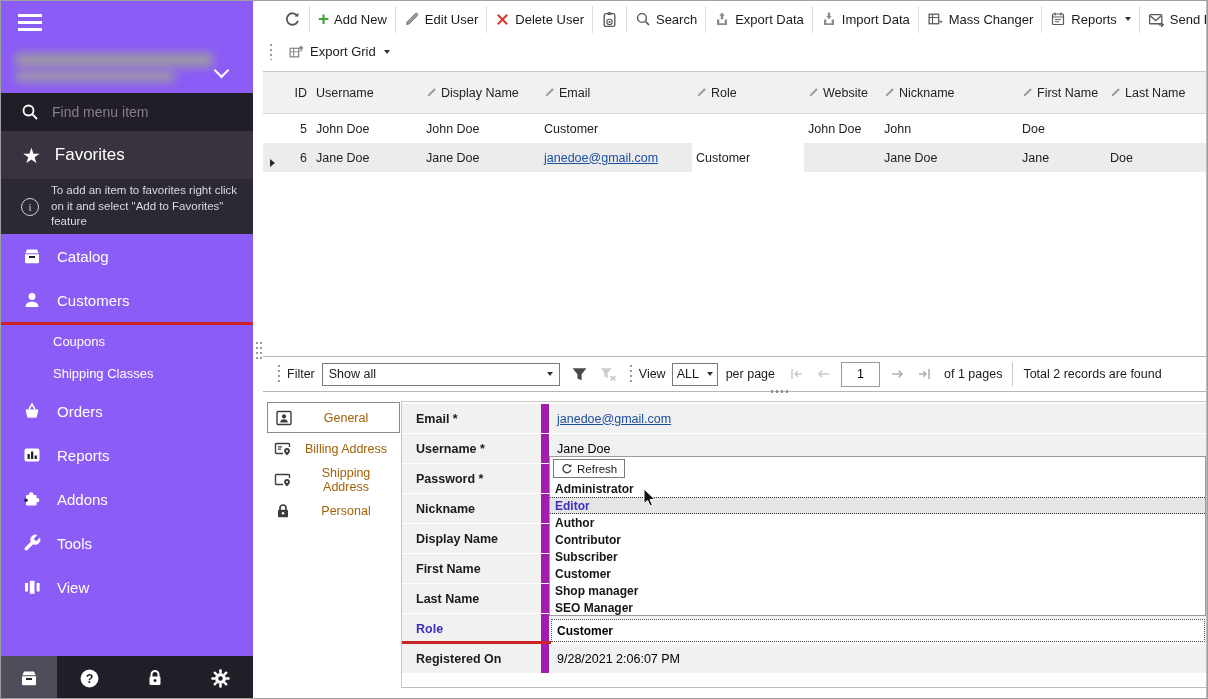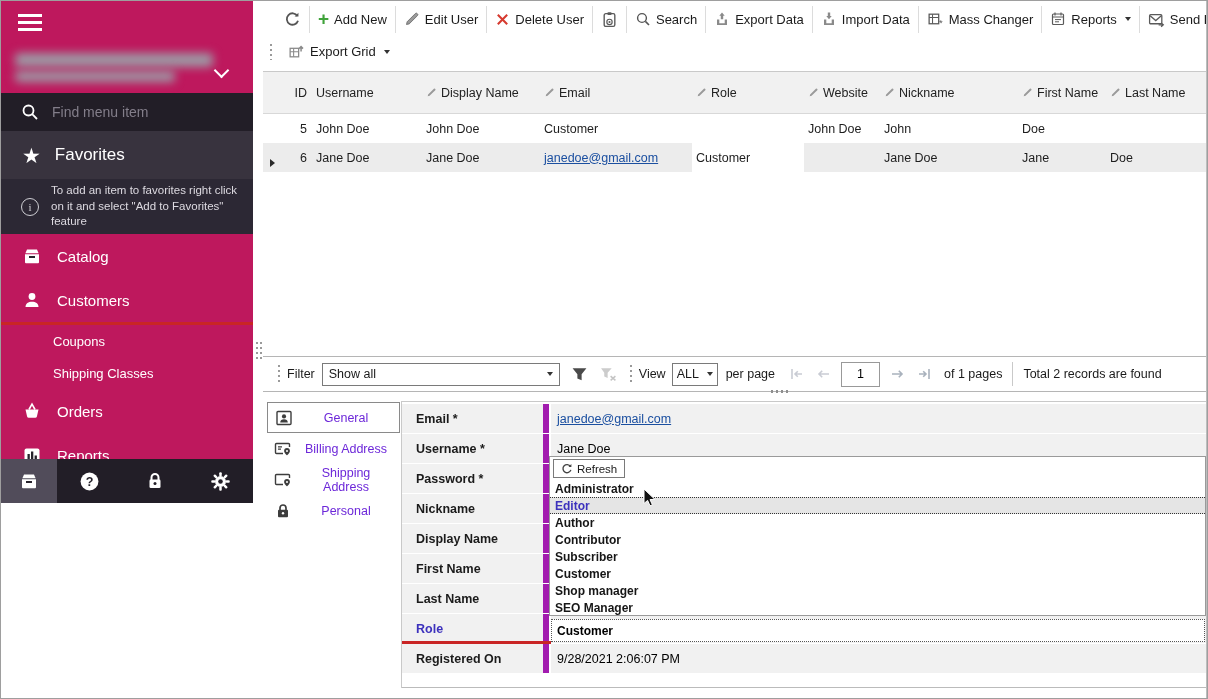--- a/index.html
+++ b/index.html
@@ -1,19 +1,19 @@
 <!DOCTYPE html>
 <html><head>
 <meta charset="utf-8">
 <style>
   html,body{margin:0;padding:0;background:#d7d7d7;font-family:"Liberation Sans",sans-serif;}
   .window{position:relative;width:1208px;height:699px;background:#fff;border:1px solid #9e9e9e;box-sizing:border-box;overflow:hidden;}
 
   
-  .sidebar{position:absolute;left:0;top:0;width:252px;height:502px;background:#be185d;color:#fff;}
+  .sidebar{position:absolute;left:0;top:0;width:252px;height:699px;background:#8b5cf6;color:#fff;}
   .hamburger{position:absolute;left:17px;top:13px;width:24px;height:17px;cursor:pointer;}
   .hamburger div{height:3px;background:#fff;margin-bottom:4px;}
   .account{position:absolute;left:10px;top:50px;width:232px;height:40px;}
   .blur-bar{position:absolute;background:#9d99a5;filter:blur(5px);border-radius:4px;}
   .chevron{position:absolute;right:16px;top:14px;width:9px;height:9px;border-right:2.5px solid #fff;border-bottom:2.5px solid #fff;transform:rotate(45deg);}
   .side-search{position:absolute;left:0;top:92px;width:252px;height:38px;background:#221e27;display:flex;align-items:center;padding-left:20px;box-sizing:border-box;gap:13px;}
   .side-search .ph{color:#837e8a;font-size:14px;}
   .fav-row{position:absolute;left:0;top:130px;width:252px;height:48px;background:#38333e;display:flex;align-items:center;padding-left:21px;box-sizing:border-box;gap:14px;font-size:17px;}
   .star{font-size:21px;line-height:1;color:#fff;}
   .note-row{position:absolute;left:0;top:178px;width:252px;height:55px;background:#2c2834;display:flex;align-items:center;padding-left:20px;box-sizing:border-box;gap:12px;}
@@ -57,27 +57,27 @@
   
   .filterbar{position:absolute;left:262px;top:355px;width:943px;height:36px;border-top:1px solid #b5b5b5;border-bottom:1px solid #b5b5b5;display:flex;align-items:center;box-sizing:border-box;font-size:12.5px;color:#1b1b1b;padding-left:8px;}
   .filterbar .vgrip{height:18px;margin:0 7px;}
   .combo{height:23px;border:1px solid #7a7a7a;background:#fff;display:flex;align-items:center;justify-content:space-between;padding:0 6px;box-sizing:border-box;cursor:pointer;}
   .page-input{width:33px;height:21px;border:1px solid #999;font-size:12.5px;text-align:center;font-family:"Liberation Sans",sans-serif;}
   .totalsep{width:1px;height:24px;background:#c9c9c9;margin:0 10px;}
   .hgrip{position:absolute;left:770px;top:389px;width:17px;height:3px;background-image:repeating-linear-gradient(to right,#8f8f8f 0 2px,transparent 2px 5px);}
 
   
   .tabs{position:absolute;left:266px;top:401px;width:133px;}
-  .tab{height:31px;display:flex;align-items:center;gap:7px;padding:0 7px;font-size:12.5px;color:#6d28d9;box-sizing:border-box;cursor:pointer;}
+  .tab{height:31px;display:flex;align-items:center;gap:7px;padding:0 7px;font-size:12.5px;color:#a16207;box-sizing:border-box;cursor:pointer;}
   .tab .tlabel{flex:1;text-align:center;}
   .tab.selected{border:1px solid #8a8a8a;background:#fff;}
   .tabs-divider{position:absolute;left:400px;top:400px;width:1px;height:287px;background:#c9c9c9;}
   .form{position:absolute;left:401px;top:400px;width:804px;height:287px;border-top:1px solid #c9c9c9;border-bottom:1px solid #bbb;background:#fff;box-sizing:border-box;font-size:12.5px;}
   .frow{position:absolute;left:0;width:804px;height:29px;}
-  .flabel{position:absolute;left:0;top:0;bottom:0;width:147px;background:#f1f1f1;display:flex;align-items:center;padding-left:14px;font-weight:bold;color:#1b1b1b;box-sizing:border-box;border-right:6px solid #a21caf;}
+  .flabel{position:absolute;left:0;top:0;bottom:0;width:147px;background:#f1f1f1;display:flex;align-items:center;padding-left:14px;font-weight:bold;color:#1b1b1b;box-sizing:border-box;border-right:8px solid #a21caf;}
   .fvalue{position:absolute;left:149px;right:0;top:0;bottom:0;background:#f1f1f1;display:flex;align-items:center;padding-left:6px;cursor:text;}
   .role-label{color:#3c31bd;}
   .role-underline{position:absolute;left:0;top:239px;width:149px;height:3px;background:#c92525;z-index:6;}
   .role-valuebox{position:absolute;left:149px;right:1px;top:217px;height:23px;background:#fff;border:1px dotted #555;box-sizing:border-box;display:flex;align-items:center;padding-left:5px;font-weight:bold;font-size:12px;z-index:3;cursor:pointer;}
 
   
   .dropdown{position:absolute;left:548px;top:455px;width:657px;height:160px;background:#fff;border:1px solid #9a9a9a;box-sizing:border-box;z-index:8;}
   .dd-refresh{position:absolute;left:3px;top:2px;height:19px;border:1px solid #7a7a7a;background:#fff;display:flex;align-items:center;gap:4px;padding:0 7px;font-size:11.5px;color:#1b1b1b;cursor:pointer;box-sizing:border-box;}
   .dd-list{position:absolute;left:0;top:23px;right:0;text-align:center;}
   .dd-item{height:17px;display:flex;align-items:center;padding-left:5px;font-weight:bold;font-size:12px;color:#161616;cursor:pointer;box-sizing:border-box;}

